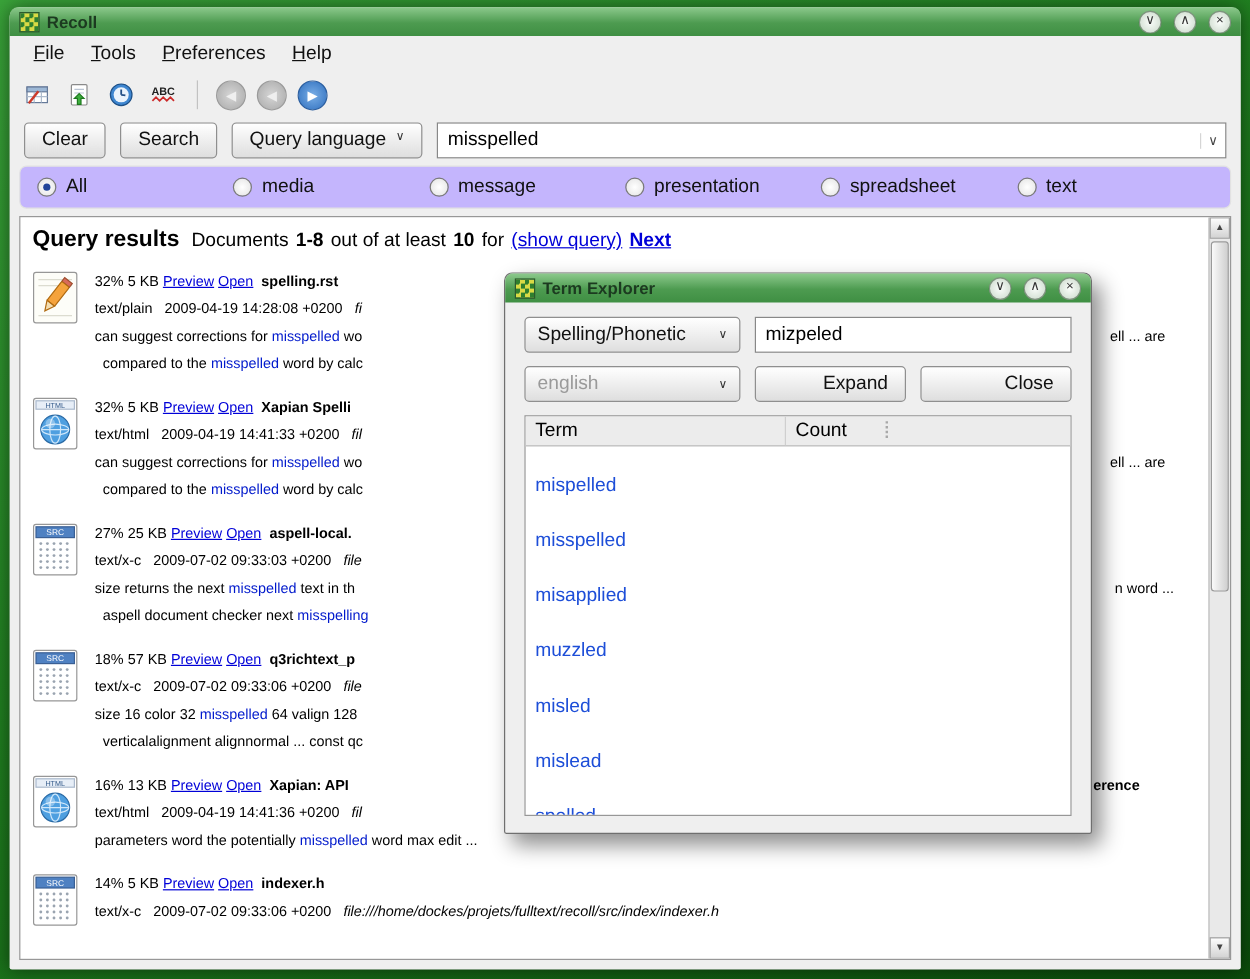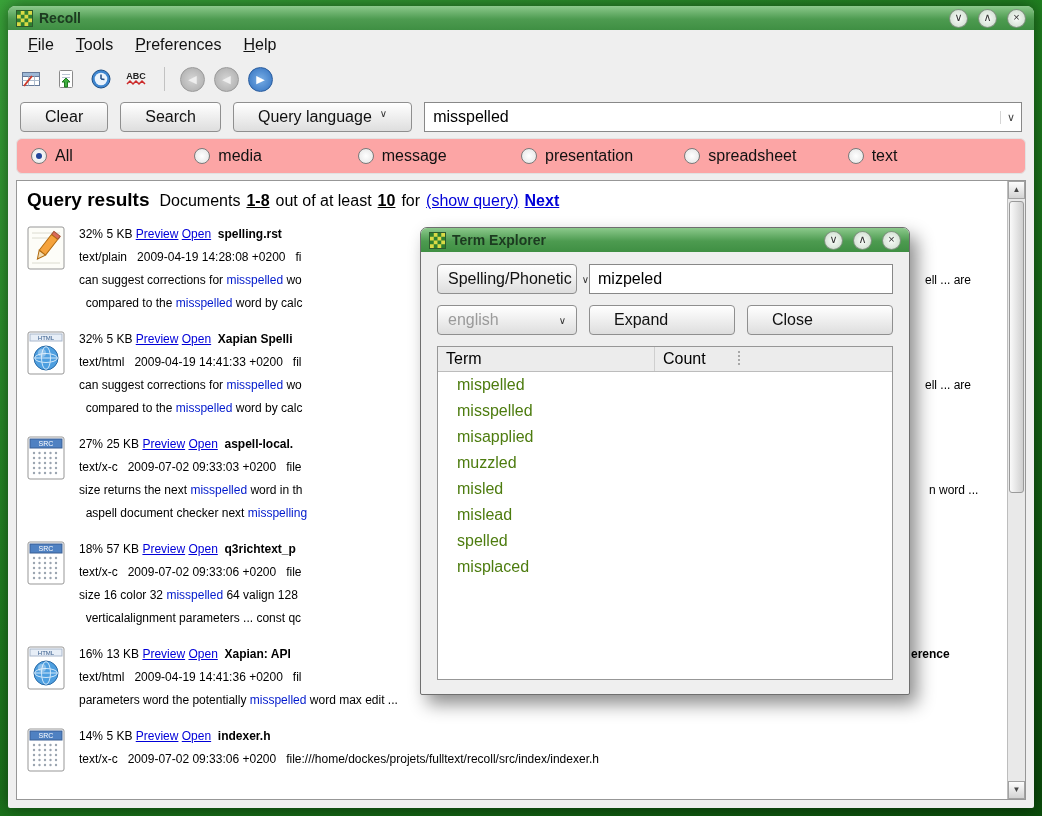--- a/index.html
+++ b/index.html
@@ -28,84 +28,84 @@
   .toolbar{height:38px;flex:0 0 38px;display:flex;align-items:center;padding:0 10px;gap:9px;}
   .tool-btn{width:26px;height:26px;display:flex;align-items:center;justify-content:center;}
   .tool-sep{width:1px;height:24px;background:#c2c2c2;margin:0 6px;}
   .nav-circle{width:23px;height:23px;border-radius:50%;display:flex;align-items:center;
     justify-content:center;font-size:11px;color:#fff;}
   .nav-circle.disabled{background:radial-gradient(#d6d6d6,#a9a9a9);color:#efefef;border:1px solid #9a9a9a;}
   .nav-circle.active{background:radial-gradient(#79aee6,#2f6fbe);color:#fff;border:1px solid #2a5d9e;}
 
   .search-row{height:38px;flex:0 0 38px;display:flex;align-items:center;gap:12px;padding:0 12px;}
   .btn{background:linear-gradient(#ffffff,#dedede);border:1px solid #8f8f8f;border-radius:4px;
-    padding:5px 24px;font-size:16px;color:#111;}
+    padding:5px 14px;font-size:16px;color:#111;}
   .combo-btn{display:flex;align-items:flex-start;gap:8px;}
   .combo-arrow{font-size:10px;color:#333;}
   .search-combo{flex:1;height:28px;background:#fff;border:1px solid #888;
     display:flex;align-items:center;position:relative;}
   .search-combo input{flex:1;border:none;outline:none;font-size:16px;padding:0 8px;
     font-family:"Liberation Sans",sans-serif;background:transparent;}
   .search-combo .dd{width:20px;text-align:center;font-size:11px;color:#444;border-left:1px solid #d5d5d5;}
 
-  .filter-row{flex:0 0 34px;margin:2px 8px 6px;background:#fca5a5;border:1px solid #e2e2e2;
+  .filter-row{flex:0 0 34px;margin:2px 8px 6px;background:#c4b5fd;border:1px solid #e2e2e2;
     border-radius:6px;display:flex;align-items:center;padding:0 14px;}
   .filter-opt{flex:1;display:flex;align-items:center;gap:8px;font-size:16px;color:#111;}
   .radio{width:14px;height:14px;border-radius:50%;border:1px solid #7a7a7a;
     background:radial-gradient(#ffffff,#e2e2e2);position:relative;flex:0 0 14px;}
   .radio.sel::after{content:"";position:absolute;left:4px;top:4px;width:6px;height:6px;
     border-radius:50%;background:#23459a;}
 
   
   .results{position:relative;flex:1;margin:0 8px 8px;background:#fff;border:1px solid #979797;
     overflow:hidden;font-size:16px;}
   .results-inner{padding:6px 26px 0 10px;}
   .res-header{display:flex;align-items:baseline;gap:10px;margin:2px 0 12px;}
   .res-title{font-size:19px;font-weight:bold;color:#000;}
   .res-sum{display:flex;align-items:baseline;gap:6px;font-size:16px;}
-  .bold{font-weight:bold;text-decoration:underline;}
+  .bold{font-weight:bold;}
   a.link{color:#0000d8;text-decoration:underline;cursor:pointer;}
   .res-item{display:flex;gap:12px;margin-bottom:13px;}
   .res-icon{flex:0 0 40px;padding-top:2px;}
   .res-lines{min-width:0;}
   .res-line{white-space:pre;line-height:23px;font-size:12px;color:#000;}
   .title-b{font-weight:bold;}
   .kw{color:#0019cc;}
-  .url{margin-top:41px;}
+  .url{font-style:italic;margin-top:41px;}
   .fragment{position:absolute;white-space:pre;}
   .fragment.b{font-weight:bold;}
 
   
   .scrollbar{position:absolute;right:0;top:0;bottom:0;width:17px;background:#e9e9e9;
     border-left:1px solid #bdbdbd;display:flex;flex-direction:column;}
   .sb-arrow{height:16px;background:linear-gradient(#fdfdfd,#d3d3d3);border:1px solid #a2a2a2;
     font-size:8px;text-align:center;line-height:15px;color:#444;}
   .sb-track{flex:1;position:relative;}
   .sb-thumb{position:absolute;left:1px;right:1px;top:2px;height:290px;
     background:linear-gradient(90deg,#fafafa,#cfcfcf);border:1px solid #9a9a9a;border-radius:3px;}
 
   
   .dialog{position:absolute;left:420px;top:227px;width:488px;background:#efefef;
     border:1px solid #6f6f6f;border-radius:7px 7px 2px 2px;box-shadow:7px 9px 18px rgba(0,0,0,.45);z-index:100;}
   .dialog .titlebar{border-radius:6px 6px 0 0;}
   .dlg-body{padding:12px 16px 14px;}
   .dlg-row{display:flex;gap:12px;margin-bottom:11px;}
   .combo{background:linear-gradient(#ffffff,#dedede);border:1px solid #8f8f8f;border-radius:4px;
     padding:5px 10px;font-size:16px;display:flex;align-items:center;gap:10px;color:#111;}
-  .combo.w160{width:140px;box-sizing:border-box;justify-content:space-between;}
+  .combo.w160{width:180px;box-sizing:border-box;justify-content:space-between;}
   .combo.disabled{color:#9a9a9a;}
   .text-input{flex:1;border:1px solid #888;background:#fff;padding:4px 8px;font-size:16px;
     font-family:"Liberation Sans",sans-serif;outline:none;}
-  .dlg-btn{flex:1;text-align:left;}
+  .dlg-btn{flex:1;text-align:right;}
   .term-table{border:1px solid #979797;background:#fff;height:332px;overflow:hidden;position:relative;}
   .tt-header{display:flex;background:#ececec;border-bottom:1px solid #bcbcbc;font-size:16px;position:relative;}
   .tt-h1{width:200px;padding:3px 8px;border-right:1px solid #cfcfcf;}
   .tt-h2{flex:1;padding:3px 8px;}
   .tt-handle{position:absolute;left:300px;top:4px;height:14px;border-left:2px dotted #a8a8a8;}
-  .tt-row{padding:1px 19px;font-size:16px;line-height:24px;color:#4d7c0f;}
+  .tt-row{padding:1px 8px;font-size:16px;line-height:24px;color:#1d4ed8;margin-top:20px;}
 </style>
 </head>
 <body>
 
 <div class="window">
   <div class="titlebar">
     <span class="app-icon"></span>
     <span class="title">Recoll</span>
     <span class="spacer"></span>
     <span class="tb-btn">∨</span>
@@ -278,21 +278,21 @@
                 <circle cx="29" cy="33" r="1.2" fill="#9aa4b0"></circle>
                 <circle cx="7" cy="38" r="1.2" fill="#9aa4b0"></circle>
                 <circle cx="12.5" cy="38" r="1.2" fill="#9aa4b0"></circle>
                 <circle cx="18" cy="38" r="1.2" fill="#9aa4b0"></circle>
                 <circle cx="23.5" cy="38" r="1.2" fill="#9aa4b0"></circle>
                 <circle cx="29" cy="38" r="1.2" fill="#9aa4b0"></circle>
               </svg></div>
             <div class="res-lines">
               <div class="res-line"><span>27%</span> <span>25 KB</span> <a class="link">Preview</a> <a class="link">Open</a>  <span class="title-b">aspell-local.</span></div>
               <div class="res-line"><span>text/x-c</span>   <span>2009-07-02 09:33:03 +0200</span>   <span class="url">file</span></div>
-              <div class="res-line"><span>size returns the next </span><span class="kw">misspelled</span><span> word in th</span><span class=" fragment" style="left: 912px;">n word ...</span></div>
+              <div class="res-line"><span>size returns the next </span><span class="kw">misspelled</span><span> text in th</span><span class=" fragment" style="left: 912px;">n word ...</span></div>
               <div class="res-line"><span>  aspell document checker next </span><span class="kw">misspelling</span></div>
             </div>
           </div>
           <div class="res-item">
             <div class="res-icon"><svg width="38" height="46" viewBox="0 0 38 46">
                 <rect x="1" y="2" width="36" height="42" rx="2" fill="#ffffff" stroke="#979797"></rect>
                 <rect x="3" y="4" width="32" height="9" fill="#4f81c2" stroke="#3a5f94"></rect>
                 <text x="19" y="11" font-size="7" text-anchor="middle" fill="#ffffff" font-family="Liberation Sans,sans-serif">SRC</text>
                 <circle cx="7" cy="18" r="1.2" fill="#9aa4b0"></circle>
                 <circle cx="12.5" cy="18" r="1.2" fill="#9aa4b0"></circle>
@@ -317,21 +317,21 @@
                 <circle cx="7" cy="38" r="1.2" fill="#9aa4b0"></circle>
                 <circle cx="12.5" cy="38" r="1.2" fill="#9aa4b0"></circle>
                 <circle cx="18" cy="38" r="1.2" fill="#9aa4b0"></circle>
                 <circle cx="23.5" cy="38" r="1.2" fill="#9aa4b0"></circle>
                 <circle cx="29" cy="38" r="1.2" fill="#9aa4b0"></circle>
               </svg></div>
             <div class="res-lines">
               <div class="res-line"><span>18%</span> <span>57 KB</span> <a class="link">Preview</a> <a class="link">Open</a>  <span class="title-b">q3richtext_p</span></div>
               <div class="res-line"><span>text/x-c</span>   <span>2009-07-02 09:33:06 +0200</span>   <span class="url">file</span></div>
               <div class="res-line"><span>size 16 color 32 </span><span class="kw">misspelled</span><span> 64 valign 128</span></div>
-              <div class="res-line"><span>  verticalalignment parameters ... const qc</span></div>
+              <div class="res-line"><span>  verticalalignment alignnormal ... const qc</span></div>
             </div>
           </div>
           <div class="res-item">
             <div class="res-icon"><svg width="38" height="46" viewBox="0 0 38 46">
                 <rect x="1" y="2" width="36" height="42" rx="2" fill="#ffffff" stroke="#979797"></rect>
                 <rect x="3" y="4" width="32" height="7" fill="#e7eef7" stroke="#aab8cc"></rect>
                 <text x="19" y="10" font-size="6" text-anchor="middle" fill="#345a8a" font-family="Liberation Sans,sans-serif">HTML</text>
                 <circle cx="19" cy="28" r="12" fill="#4e9fe0" stroke="#2a6aa5"></circle>
                 <ellipse cx="19" cy="28" rx="11.3" ry="4.5" fill="none" stroke="#cfe7fa"></ellipse>
                 <ellipse cx="19" cy="28" rx="4.5" ry="11.3" fill="none" stroke="#cfe7fa"></ellipse>

